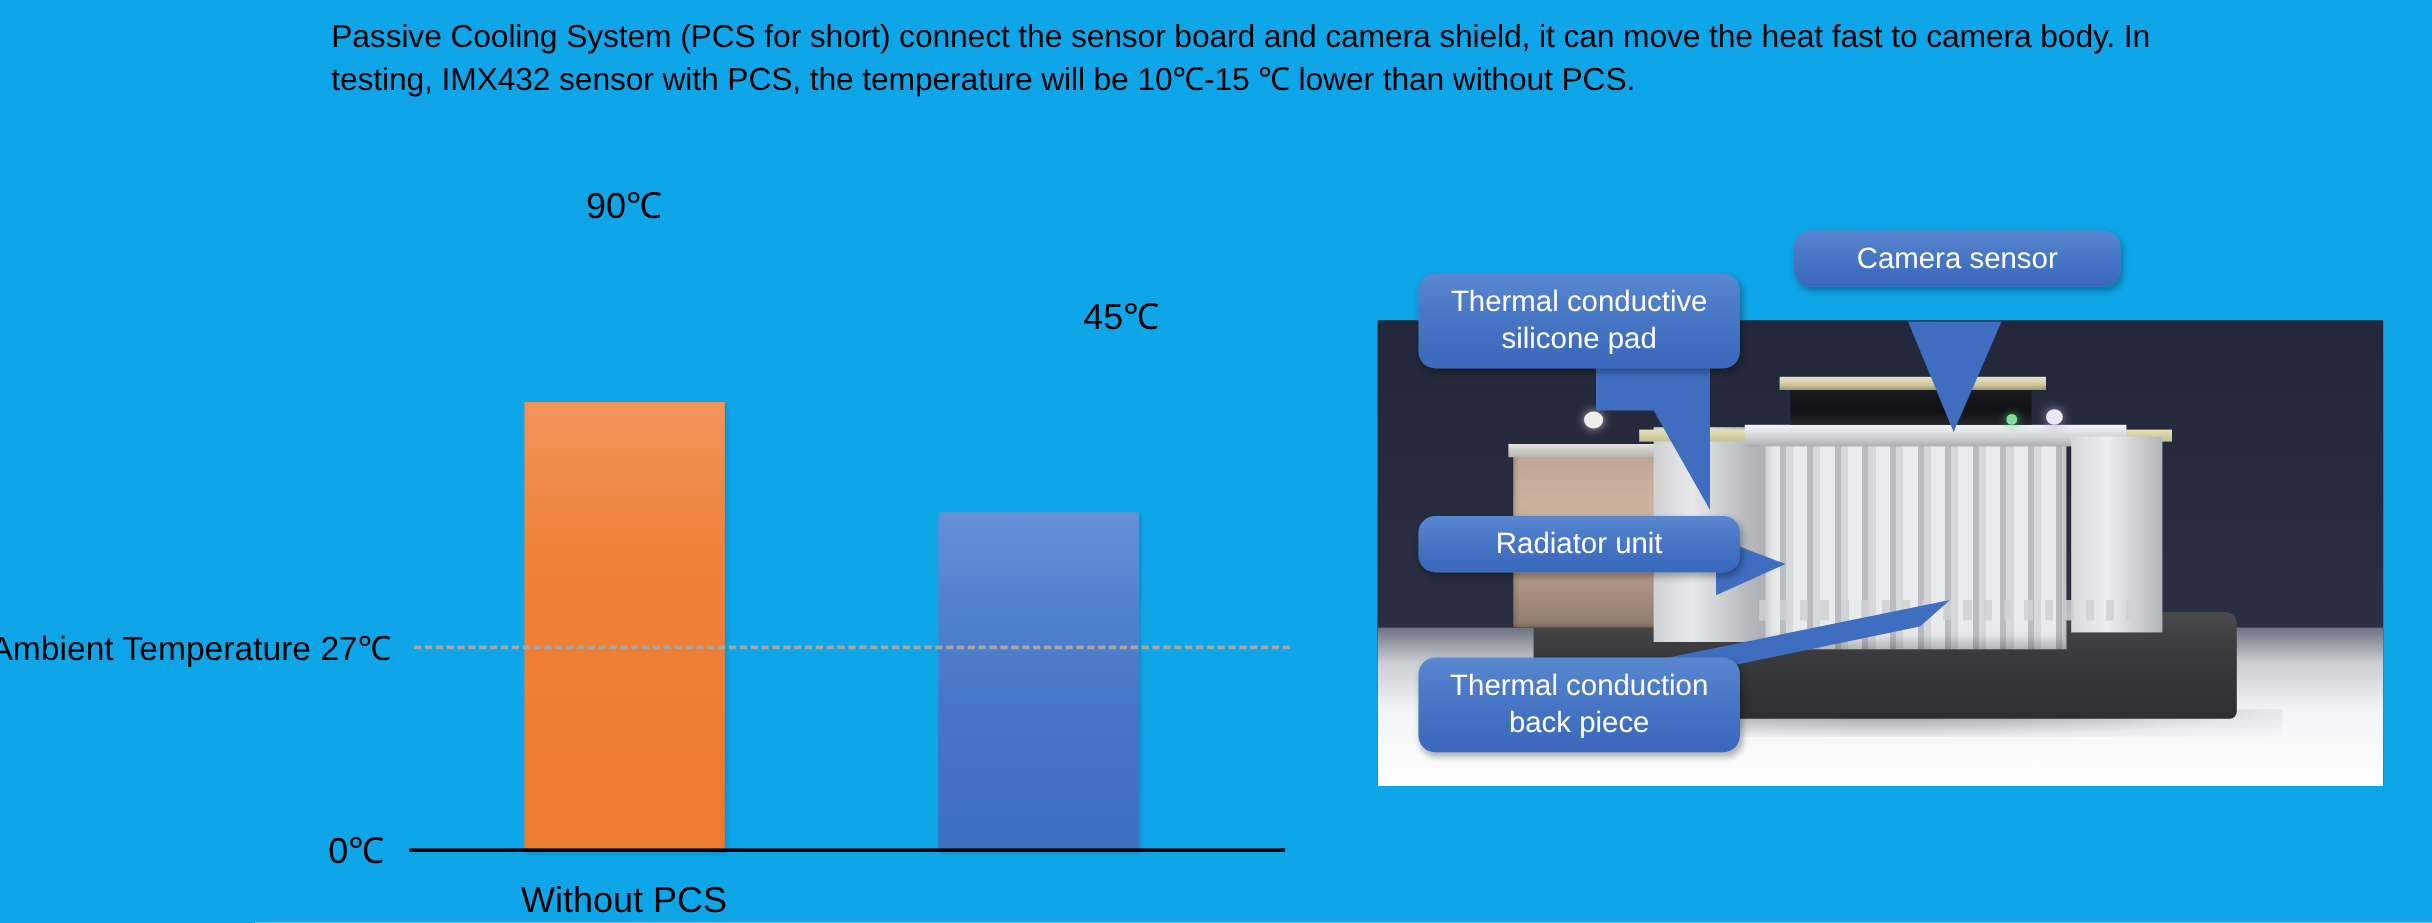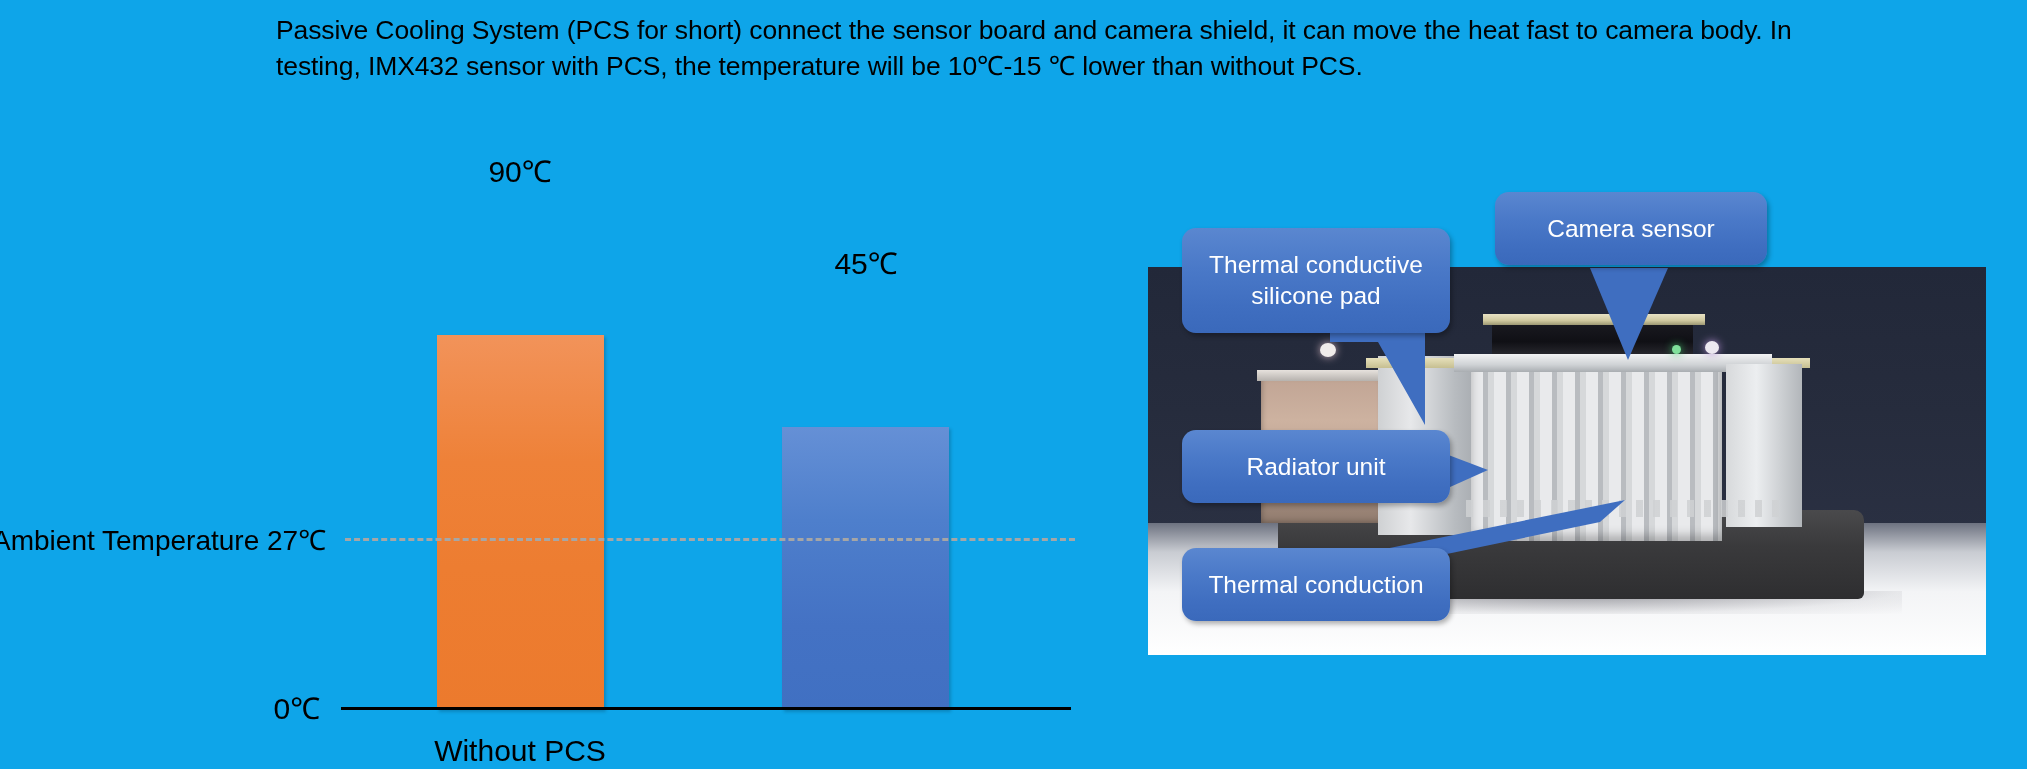--- a/index.html
+++ b/index.html
@@ -40,21 +40,21 @@
   }
 
   .bar-value {
     position: absolute;
     font-size: 30px;
     color: #000;
     text-align: center;
     width: 200px;
   }
   #value-without { left: 420px; top: 0px; }
-  #value-with    { left: 766px; top: 92px; }
+  #value-with    { left: 766px; top: 92px; text-align: right; }
 
   
   #axis-line {
     position: absolute;
     left: 341px; bottom: 0px; width: 730px; height: 3px;
     background: #000;
   }
 
   
   #zero-label {
@@ -183,21 +183,21 @@
 
   
   .callout {
     position: absolute;
     background: linear-gradient(180deg, #5a87d0 0%, #4a79c8 38%, #3f6ec0 75%, #3a69bb 100%);
     color: #ffffff;
     border-radius: 14px;
     font-size: 24.5px;
     line-height: 1.28;
     text-align: center;
-    padding: 21px 18px;
+    padding: 8px 18px;
     box-shadow: 2px 3px 5px rgba(0,0,0,0.30);
     z-index: 5;
   }
   .tail { position: absolute; z-index: 4; }
 
   #callout-pad       { left: 1182px; top: 228px;  width: 268px; }
   #callout-sensor    { left: 1495px; top: 192px;  width: 272px; }
   #callout-radiator  { left: 1182px; top: 430px;  width: 268px; }
   #callout-module    { left: 1182px; top: 548px;  width: 268px; }
 
@@ -272,15 +272,16 @@
   <div class="callout" id="callout-sensor">
     <div>Camera sensor</div>
   </div>
 
   <div class="callout" id="callout-radiator">
     <div>Radiator unit</div>
   </div>
 
   <div class="callout" id="callout-module">
     <div>Thermal conduction</div>
+    <div>back piece</div>
   </div>
 
 </div>
 
 </body></html>

